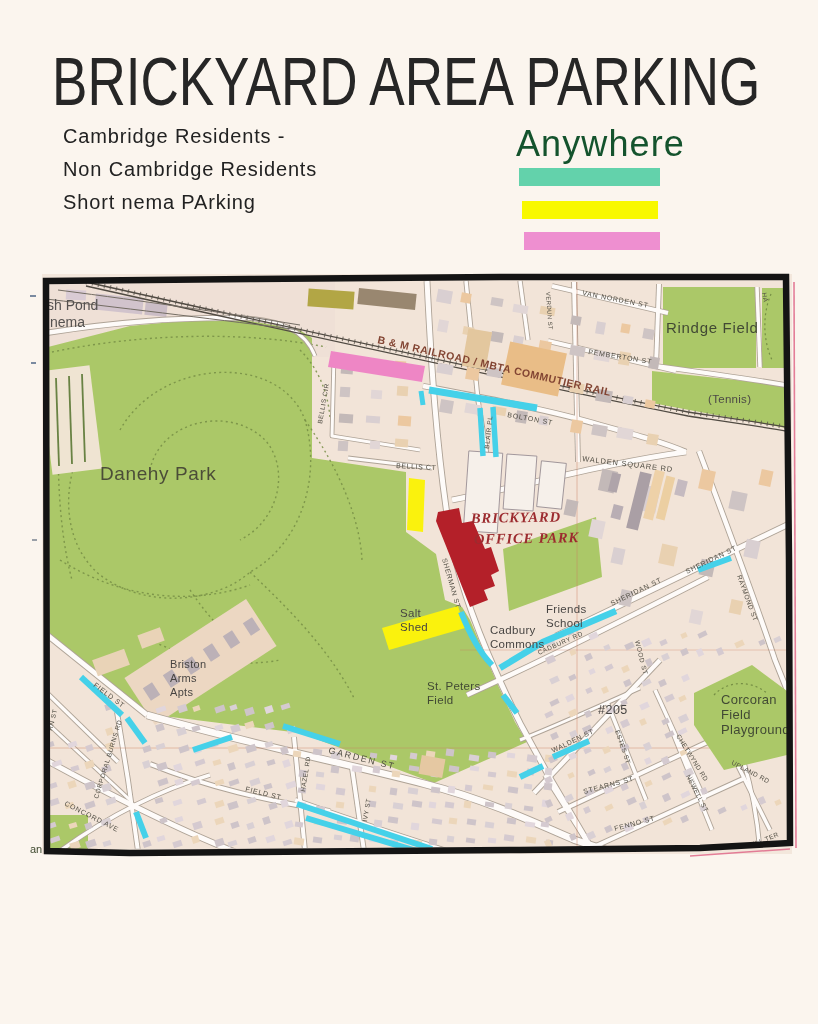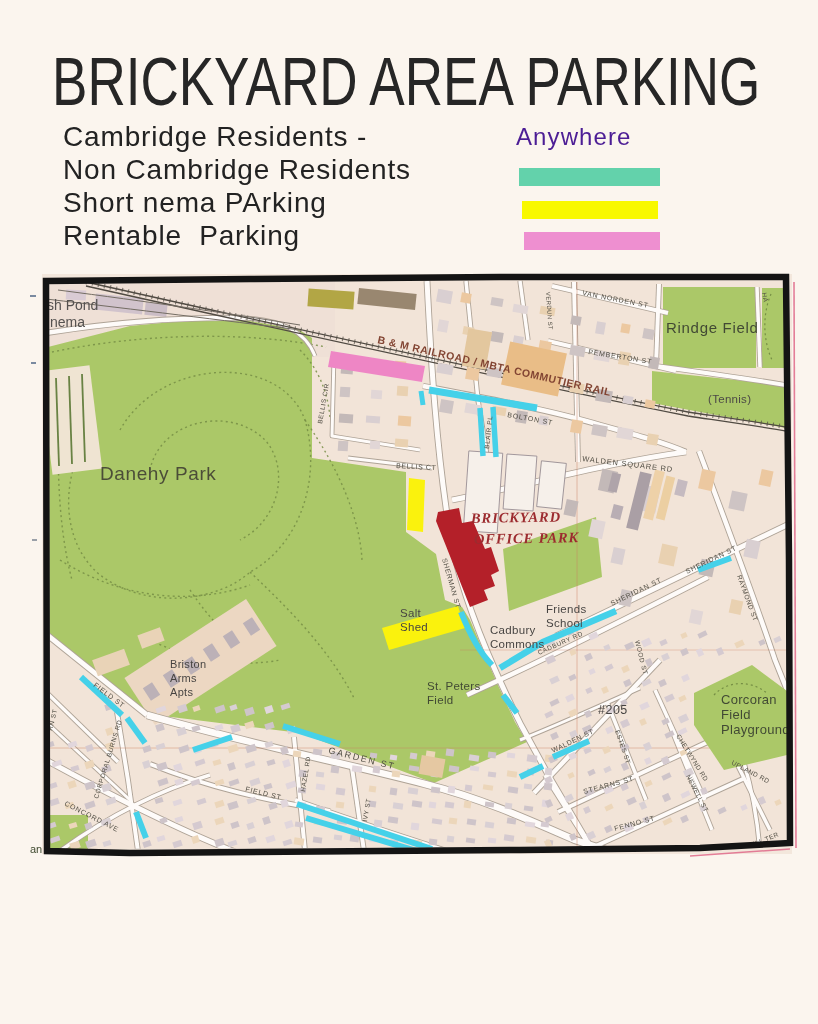--- a/index.html
+++ b/index.html
@@ -4,28 +4,27 @@
 <style>
 html,body{margin:0;padding:0;}
 body{width:818px;height:1024px;background:#fbf5ee;font-family:"Liberation Sans",sans-serif;position:relative;overflow:hidden;}
 .abs{position:absolute;}
 </style>
 </head>
 <body>
 
 <div class="abs" id="title" style="left:52px;top:42px;font-size:68px;color:#262626;white-space:nowrap;transform-origin:left top;transform:scaleX(0.78);">BRICKYARD AREA PARKING</div>
 
-<div class="abs" id="leg" style="left:63px;top:120px;font-size:28px;color:#222;line-height:33px;letter-spacing:0.85px;white-space:nowrap;">
+<div class="abs" id="leg" style="left:63px;top:120px;font-size:20px;color:#222;line-height:33px;letter-spacing:0.85px;white-space:nowrap;">
 <div>Cambridge Residents -</div>
 <div>Non Cambridge Residents</div>
 <div>Short nema PArking</div>
-<div>Rentable&nbsp; Parking</div>
 </div>
 
-<div class="abs" id="anyw" style="left:516px;top:123px;font-size:24px;color:#4c1d95;letter-spacing:1.1px;">Anywhere</div>
+<div class="abs" id="anyw" style="left:516px;top:123px;font-size:36px;color:#14532d;letter-spacing:1.1px;">Anywhere</div>
 
 <div class="abs" style="left:519px;top:168px;width:141px;height:18px;background:#63d2ab;"></div>
 
 <div class="abs" style="left:522px;top:201px;width:136px;height:18px;background:#f8f800;"></div>
 
 <div class="abs" style="left:524px;top:232px;width:136px;height:18px;background:#ee8fd0;"></div>
 
 <svg class="abs" style="left:0;top:0;" width="818" height="1024" viewBox="0 0 818 1024">
 <defs>
       <clipPath id="mapclip">

